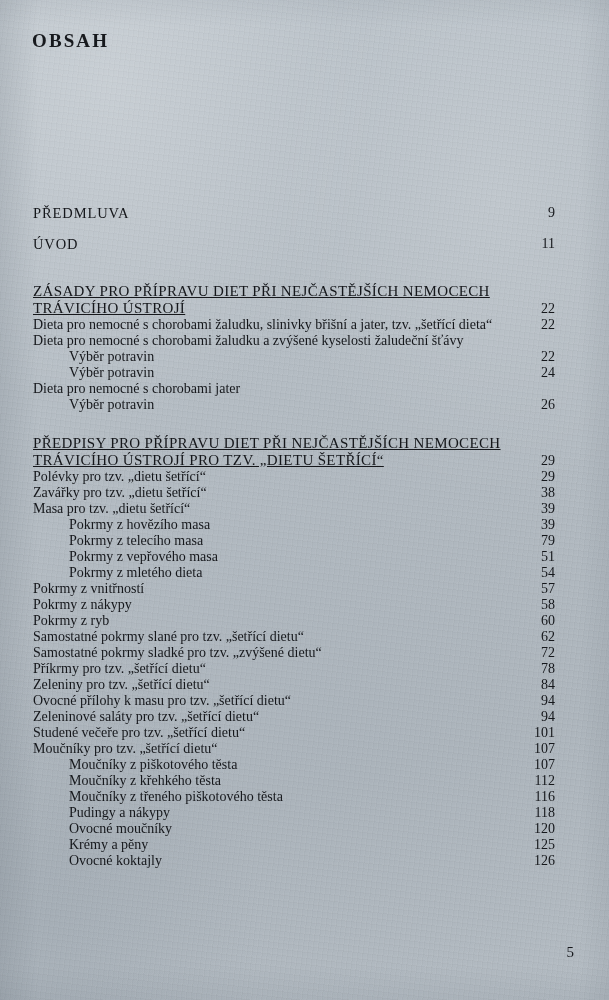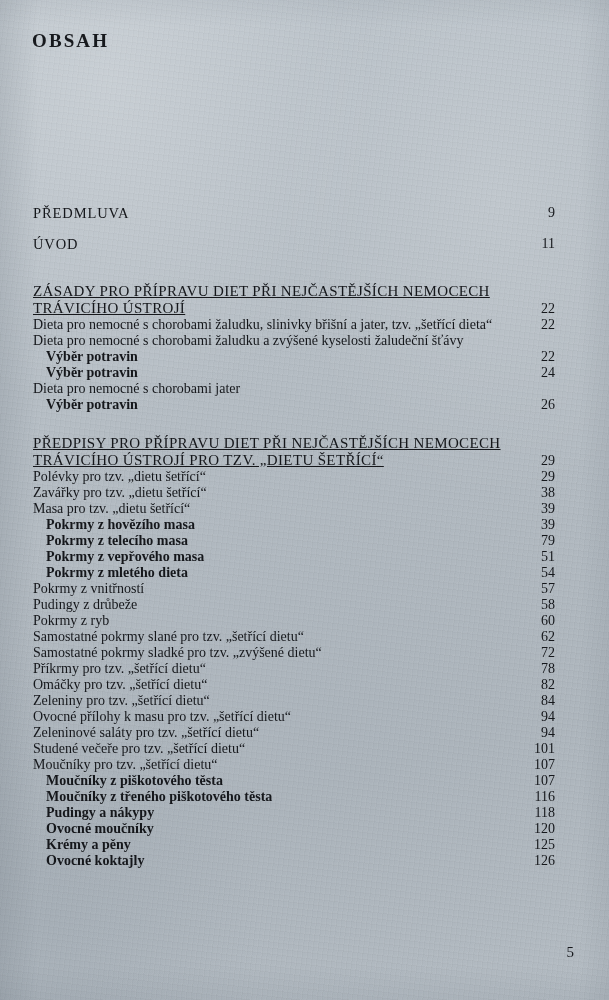--- a/index.html
+++ b/index.html
@@ -132,21 +132,21 @@
   .row.entry .label {
     font-size: 14px;
     line-height: 16px;
     padding-right: 62px;
   }
   .row.entry .pageno {
     font-size: 14px;
     line-height: 16px;
   }
   .row.entry.lvl1 .label { padding-left: 33px; }
-  .row.entry.lvl2 .label { padding-left: 46px; font-weight: bold; }
+  .row.entry.lvl2 .label { padding-left: 69px; }
 
   
   .row.entry .pageno { bottom: 0px; }
 
   
   .row.entry.justify .label {
     text-align: justify;
     text-align-last: left;
   }
 
@@ -241,44 +241,40 @@
       </div>
       <div class="row entry lvl2">
         <span class="label">Pokrmy z mletého dieta</span>
         <span class="pageno">54</span>
       </div>
       <div class="row entry lvl1">
         <span class="label">Pokrmy z vnitřností</span>
         <span class="pageno">57</span>
       </div>
       <div class="row entry lvl1">
-        <span class="label">Pudingy z drůbeže</span>
+        <span class="label">Pokrmy z nákypy</span>
         <span class="pageno">58</span>
       </div>
       <div class="row entry lvl1">
         <span class="label">Pokrmy z ryb</span>
         <span class="pageno">60</span>
       </div>
       <div class="row entry lvl1">
         <span class="label">Samostatné pokrmy slané pro tzv. „šetřící dietu“</span>
         <span class="pageno">62</span>
       </div>
       <div class="row entry lvl1">
         <span class="label">Samostatné pokrmy sladké pro tzv. „zvýšené dietu“</span>
         <span class="pageno">72</span>
       </div>
       <div class="row entry lvl1">
         <span class="label">Příkrmy pro tzv. „šetřící dietu“</span>
         <span class="pageno">78</span>
       </div>
       <div class="row entry lvl1">
-        <span class="label">Omáčky pro tzv. „šetřící dietu“</span>
-        <span class="pageno">82</span>
-      </div>
-      <div class="row entry lvl1">
         <span class="label">Zeleniny pro tzv. „šetřící dietu“</span>
         <span class="pageno">84</span>
       </div>
       <div class="row entry lvl1">
         <span class="label">Ovocné přílohy k masu pro tzv. „šetřící dietu“</span>
         <span class="pageno">94</span>
       </div>
       <div class="row entry lvl1">
         <span class="label">Zeleninové saláty pro tzv. „šetřící dietu“</span>
         <span class="pageno">94</span>
@@ -289,20 +285,24 @@
       </div>
       <div class="row entry lvl1">
         <span class="label">Moučníky pro tzv. „šetřící dietu“</span>
         <span class="pageno">107</span>
       </div>
       <div class="row entry lvl2">
         <span class="label">Moučníky z piškotového těsta</span>
         <span class="pageno">107</span>
       </div>
       <div class="row entry lvl2">
+        <span class="label">Moučníky z křehkého těsta</span>
+        <span class="pageno">112</span>
+      </div>
+      <div class="row entry lvl2">
         <span class="label">Moučníky z třeného piškotového těsta</span>
         <span class="pageno">116</span>
       </div>
       <div class="row entry lvl2">
         <span class="label">Pudingy a nákypy</span>
         <span class="pageno">118</span>
       </div>
       <div class="row entry lvl2">
         <span class="label">Ovocné moučníky</span>
         <span class="pageno">120</span>

